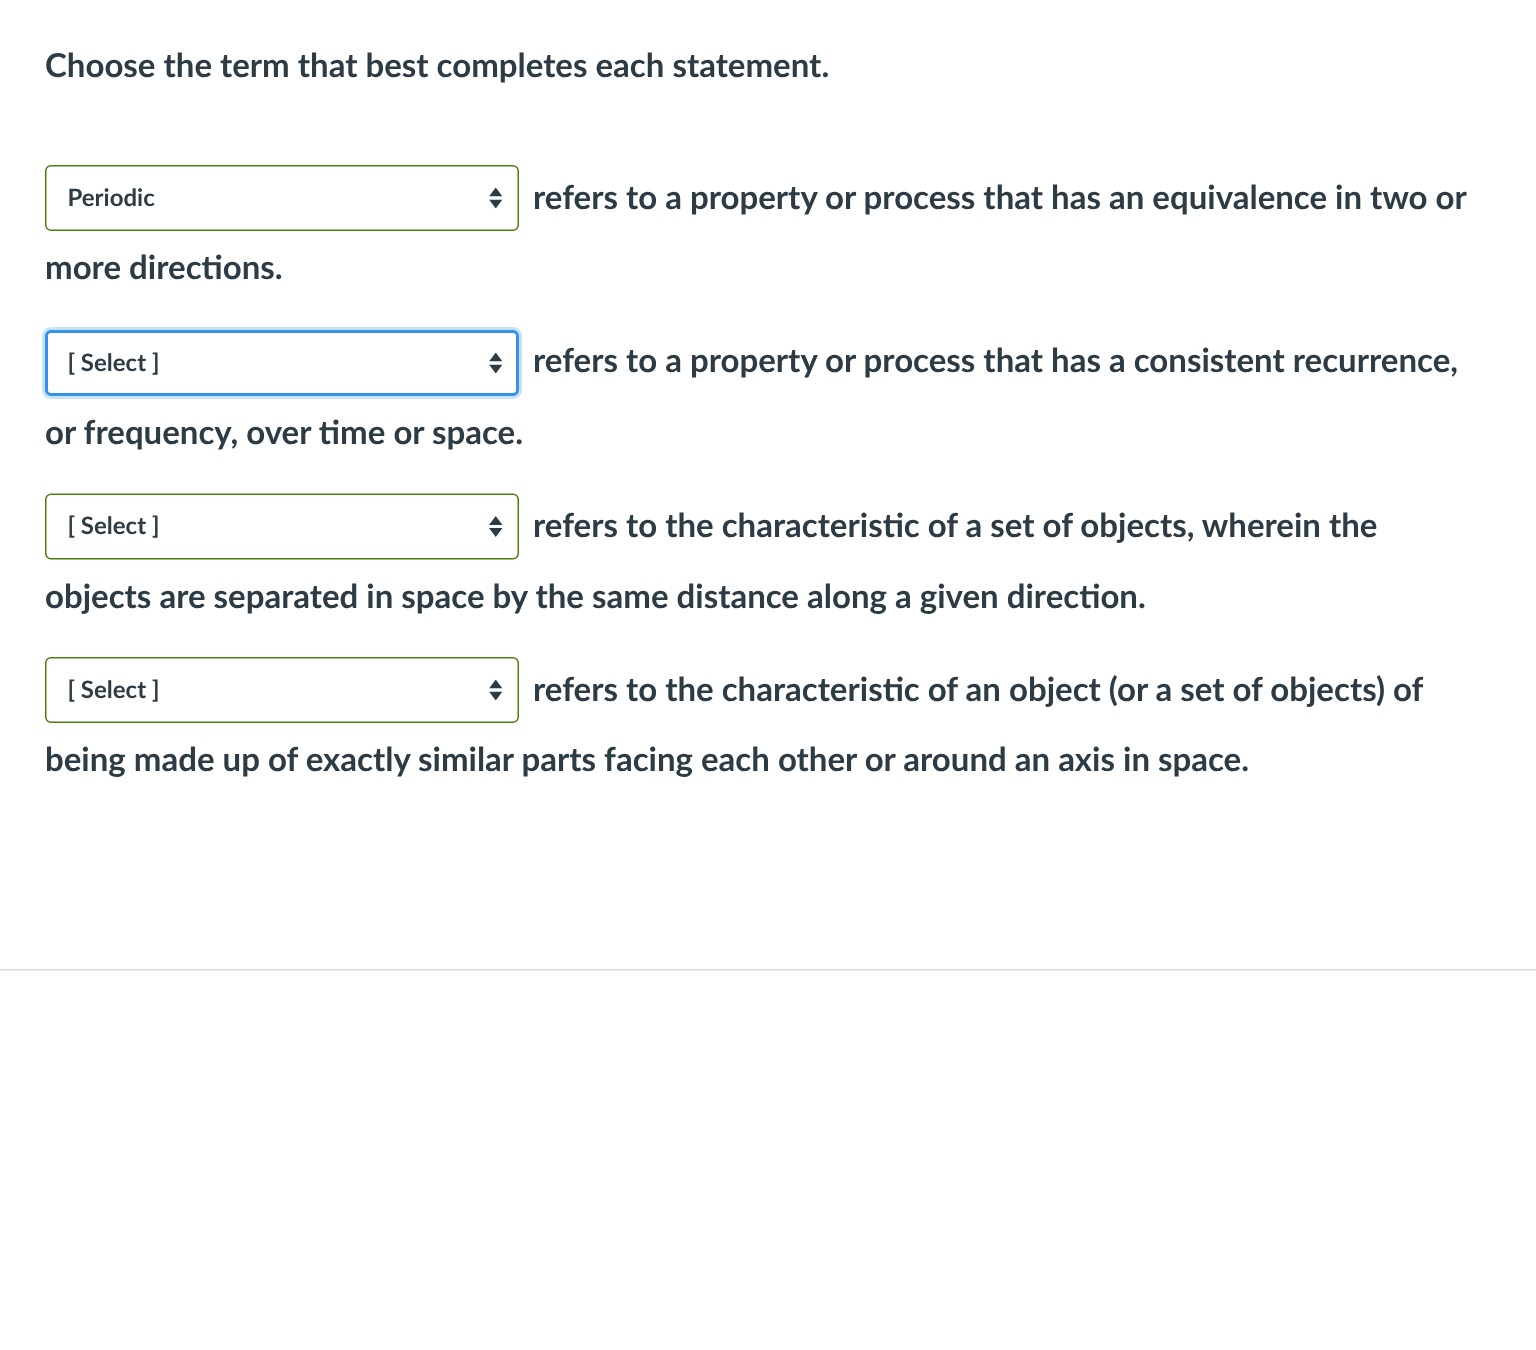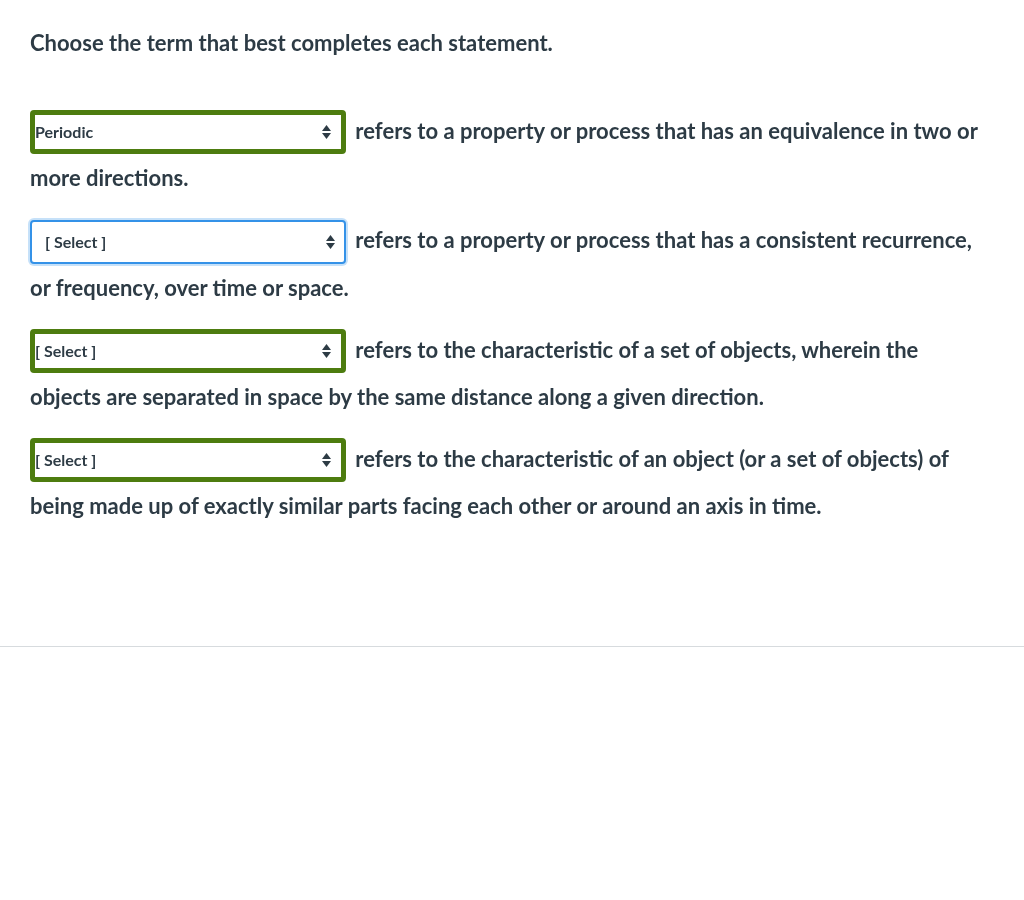--- a/index.html
+++ b/index.html
@@ -33,24 +33,24 @@
     height: 44px;
     margin-right: 4px;
     margin-bottom: 2px;
   }
   .select-box {
     display: flex;
     align-items: center;
     justify-content: space-between;
     width: 100%;
     height: 100%;
-    border: 5px solid #4d7c0f;
+    border: 1px solid #4d7c0f;
     border-radius: 4px;
     background: #fff;
-    padding: 0 10px 0 0;
+    padding: 0 10px 0 14px;
     font-size: 16px;
     color: #2d3b45;
     cursor: pointer;
   }
   .select-wrap.focused .select-box {
     border: 2px solid #3492e8;
     box-shadow: 0 0 0 2px rgba(52,146,232,0.28);
     padding: 0 9px 0 13px;
   }
   .sort-icon {
@@ -129,17 +129,17 @@
         <span>[ Select ]</span>
         <span class="sort-icon">
           <svg width="9" height="6" viewBox="0 0 9 6">
               <path d="M4.5 0 L9 6 L0 6 Z" fill="#2d3b45"></path>
             </svg>
           <svg width="9" height="6" viewBox="0 0 9 6">
               <path d="M4.5 6 L9 0 L0 0 Z" fill="#2d3b45"></path>
             </svg>
         </span>
       </span>
-    </span><span> refers to the characteristic of an object (or a set of objects) of being made up of exactly similar parts facing each other or around an axis in time.</span>
+    </span><span> refers to the characteristic of an object (or a set of objects) of being made up of exactly similar parts facing each other or around an axis in space.</span>
   </div>
 </div>
 
 <hr class="divider">
 
 </body></html>

